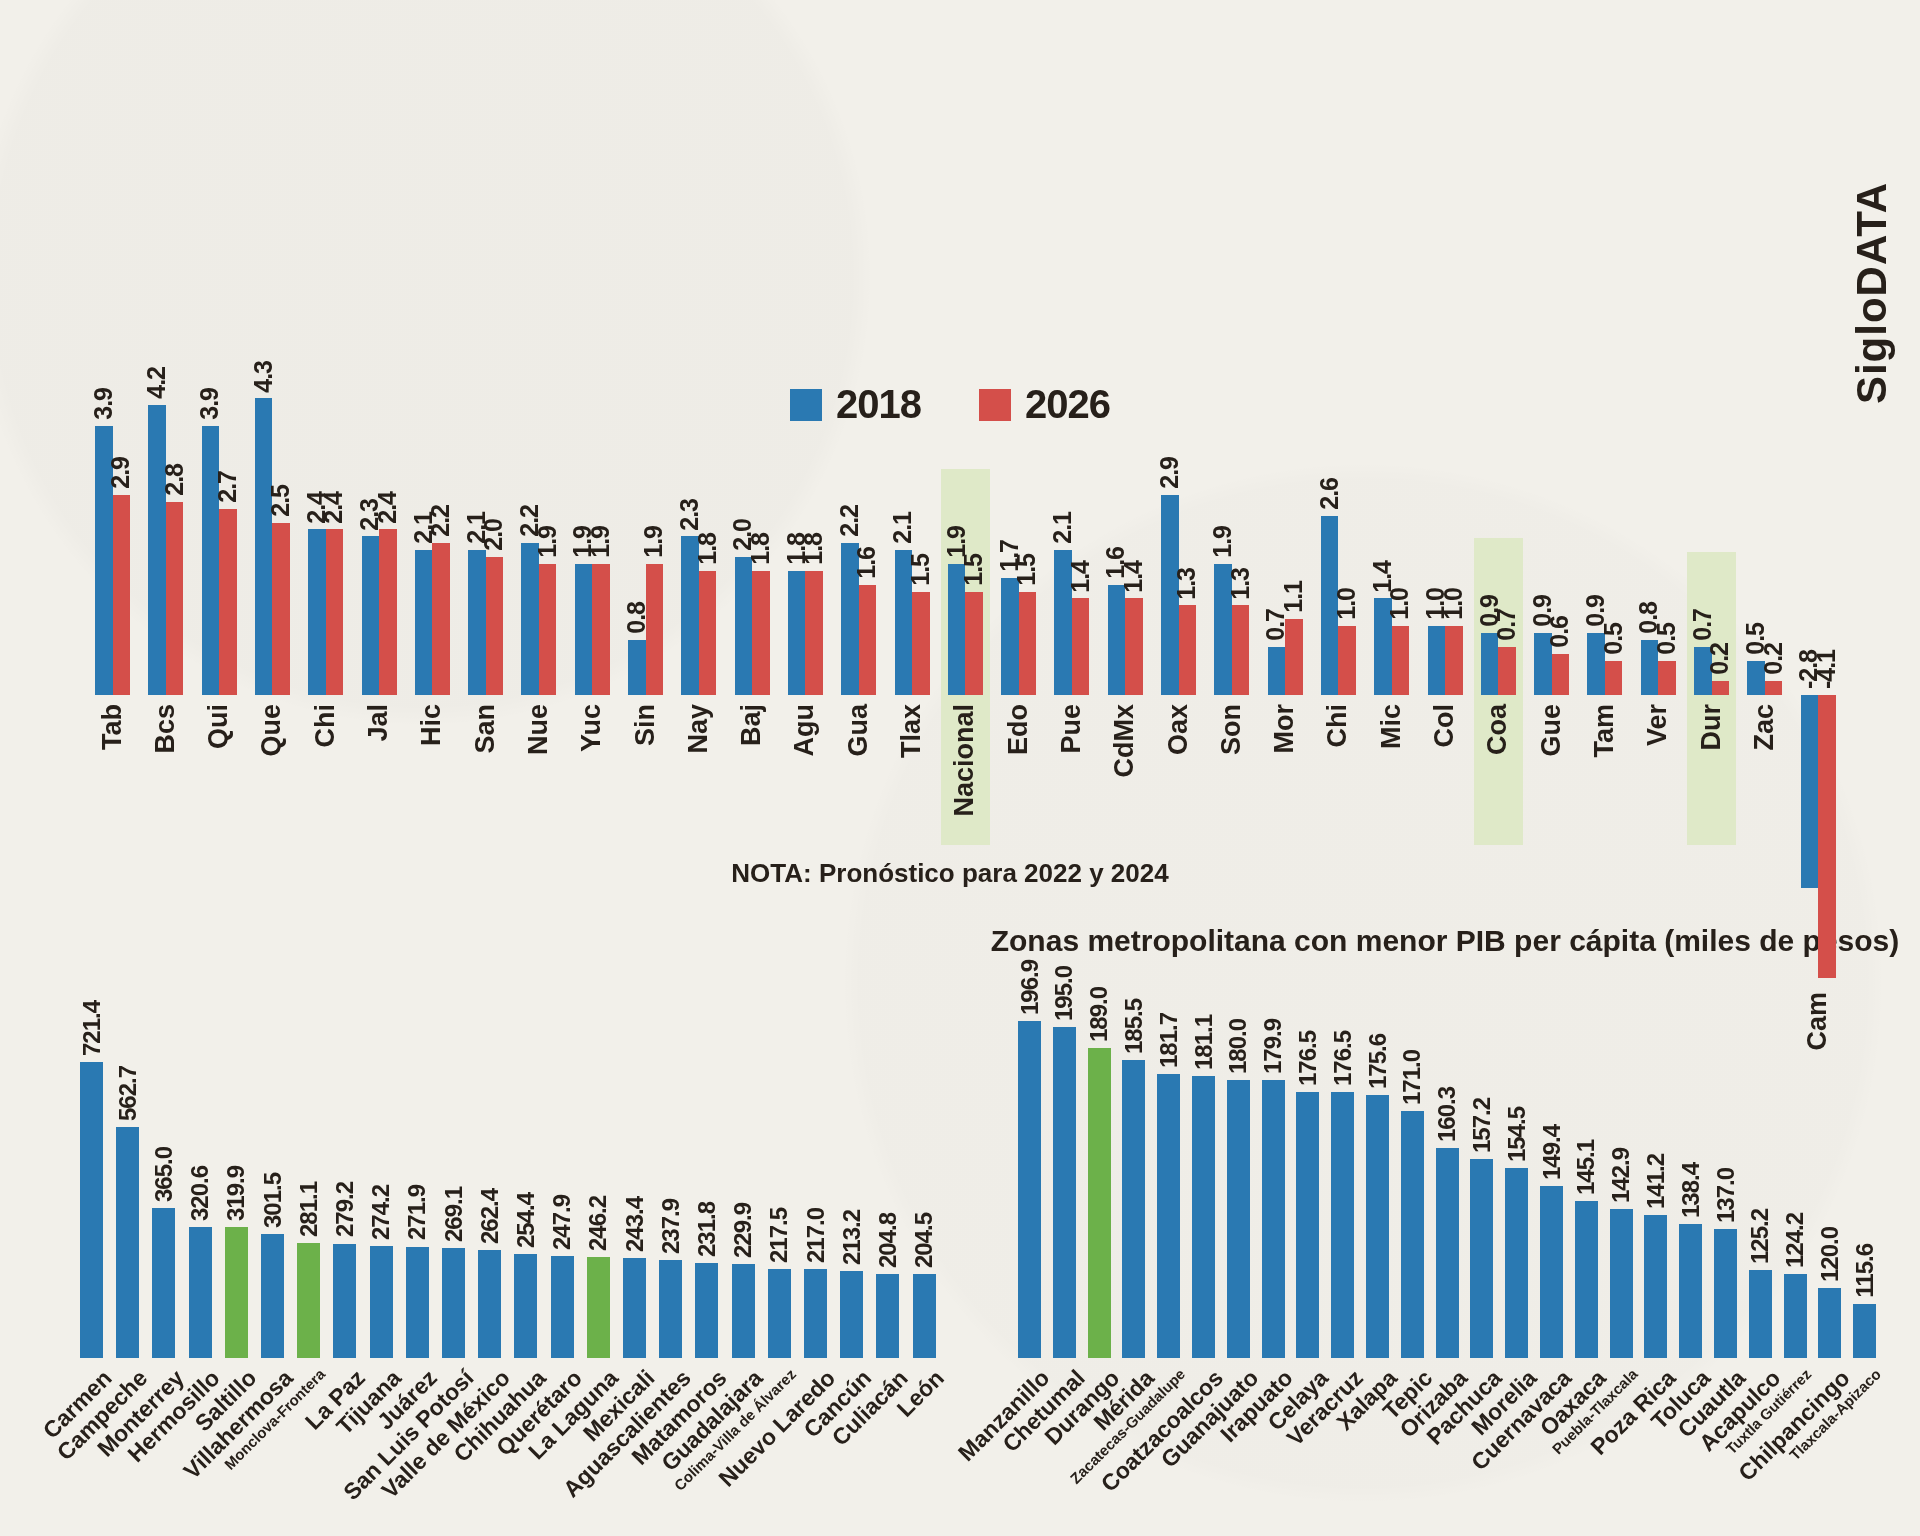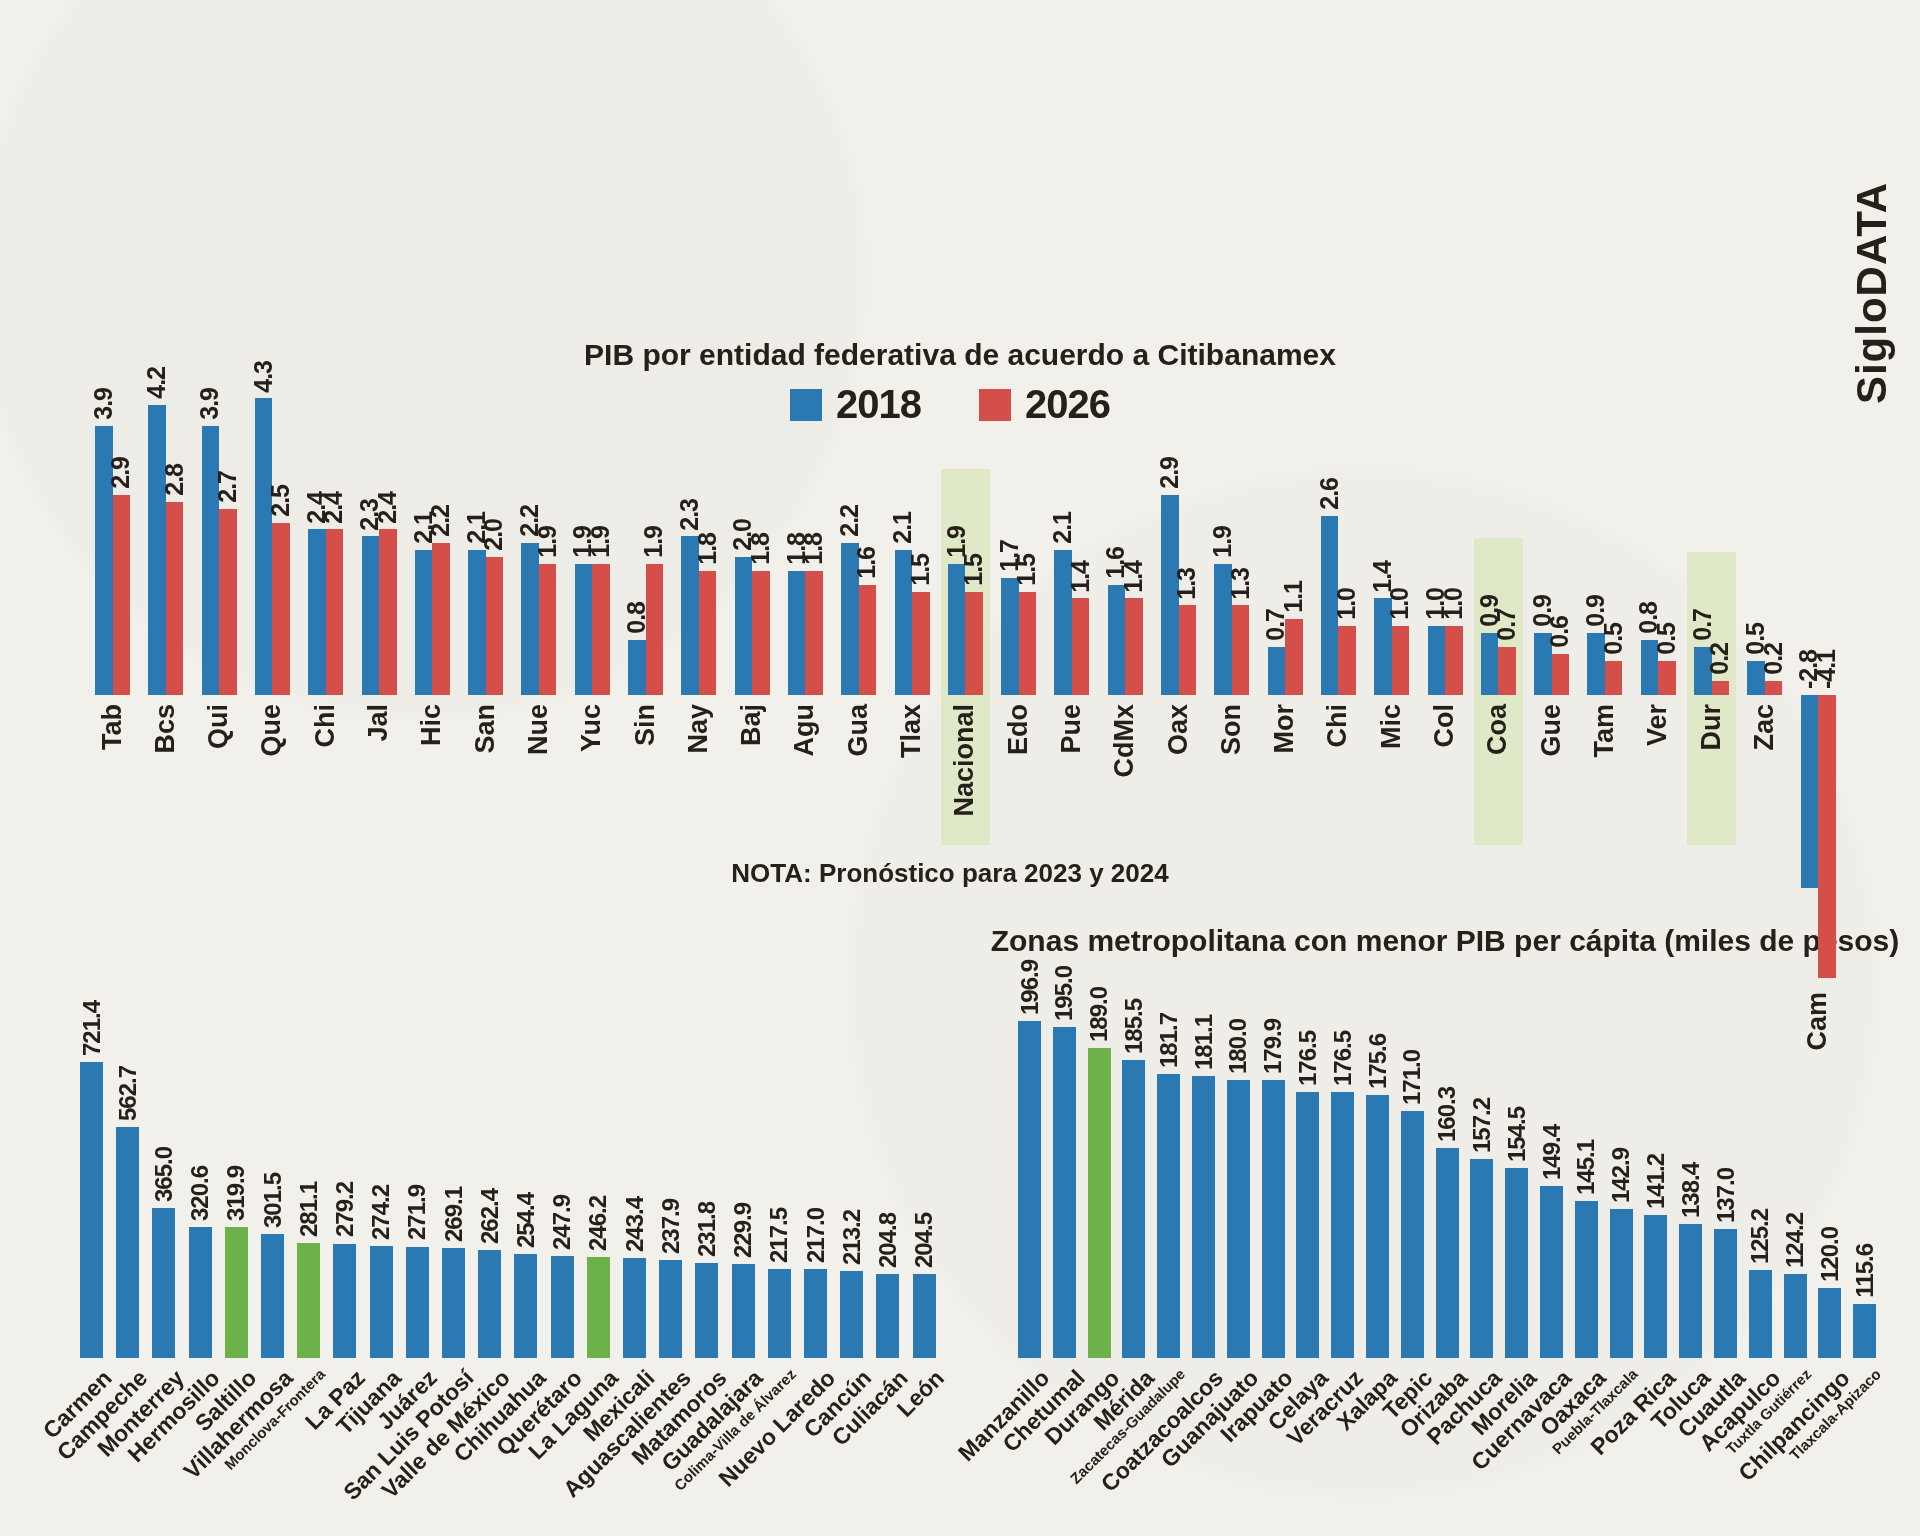--- a/index.html
+++ b/index.html
@@ -49,21 +49,20 @@
   .xdiag.small{font-size:15px;}
 </style>
 </head>
 <body>
 
 <div id="canvas">
 
 
   <div class="brand">SigloDATA</div>
 
-  <div class="topchart-title">PIB por entidad federativa de acuerdo a Citibanamex</div>
 
   <div class="legend">
     <div class="legend-item">
       <span class="legend-swatch" style="background: rgb(42, 121, 178);"></span>
       <span class="legend-label">2018</span>
     </div>
     <div class="legend-item">
       <span class="legend-swatch" style="background: rgb(212, 79, 74);"></span>
       <span class="legend-label">2026</span>
     </div>
@@ -233,21 +232,21 @@
       <div class="vlab" style="left: 1743.05px; bottom: 881.5px; font-size: 25px;">0.5</div>
       <div class="vlab" style="left: 1760.55px; bottom: 860.8px; font-size: 25px;">0.2</div>
       <div class="xlab" style="left: 1750.8px; top: 704px;">Zac</div>
       <div class="bar" style="left: 1800.6px; top: 695px; width: 17.5px; height: 193.2px; background: rgb(42, 121, 178);"></div>
       <div class="bar" style="left: 1818.1px; top: 695px; width: 17.5px; height: 282.9px; background: rgb(212, 79, 74);"></div>
       <div class="vlab" style="left: 1796.35px; bottom: 847px; font-size: 25px;">-2.8</div>
       <div class="vlab" style="left: 1813.85px; bottom: 847px; font-size: 25px;">-4.1</div>
       <div class="xlab" style="left: 1804.1px; top: 991.9px;">Cam</div>
     </div>
 
-  <div class="note">NOTA: Pronóstico para 2023 y 2024</div>
+  <div class="note">NOTA: Pronóstico para 2022 y 2024</div>
 
   <div class="right-title">Zonas metropolitana con menor PIB per cápita (miles de pesos)</div>
 
   <div class="layer" id="left-chart">
       <div class="bar" style="left: 80px; top: 1062.23px; width: 23px; height: 295.774px; background: rgb(42, 121, 178);"></div>
       <div class="vlab" style="left: 79.5px; bottom: 479.774px; font-size: 24px;">721.4</div>
       <div class="xdiag" style="right: 1820.5px; top: 1366px;">Carmen</div>
       <div class="bar" style="left: 116.2px; top: 1127.29px; width: 23px; height: 230.707px; background: rgb(42, 121, 178);"></div>
       <div class="vlab" style="left: 115.7px; bottom: 414.707px; font-size: 24px;">562.7</div>
       <div class="xdiag" style="right: 1784.3px; top: 1366px;">Campeche</div>

